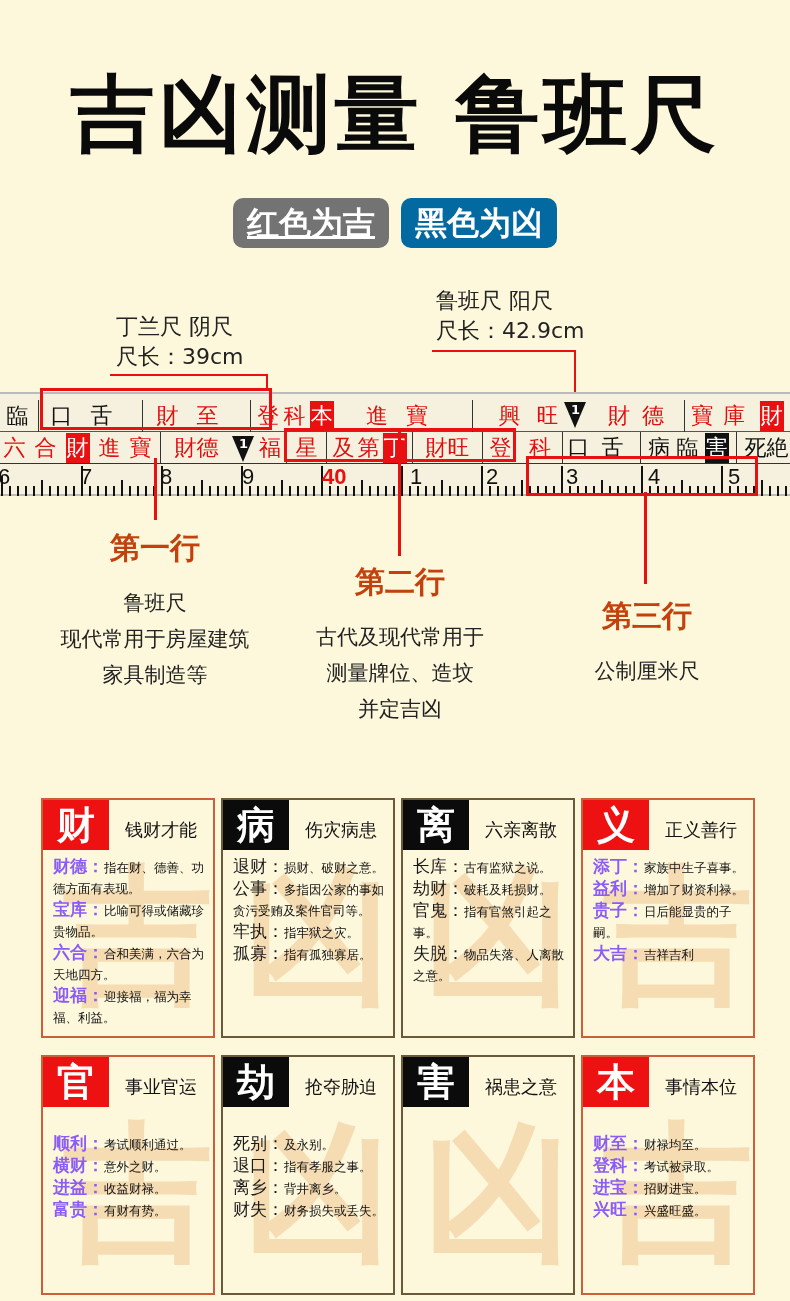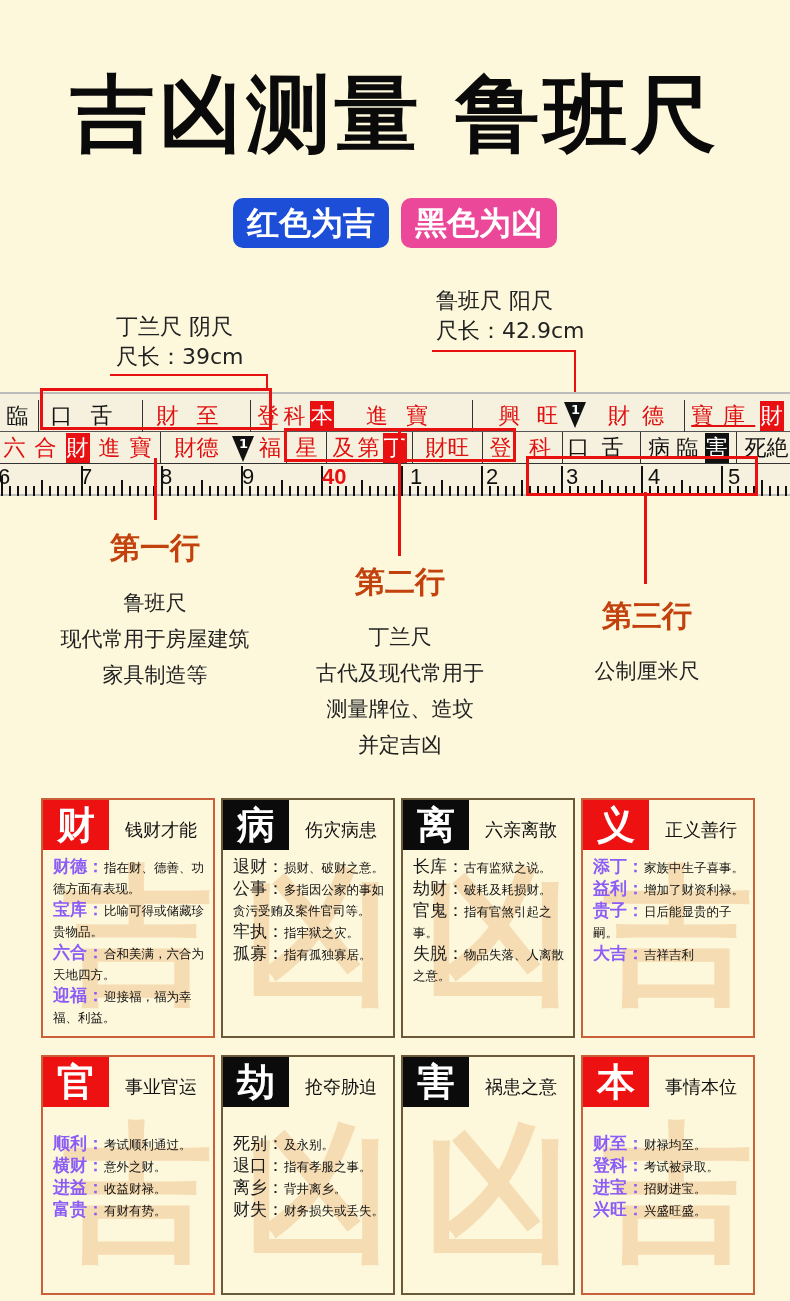--- a/index.html
+++ b/index.html
@@ -10,22 +10,22 @@
     color: #111;
     position: relative;
   }
   .title {
     position: absolute; left: 0; top: 72px; width: 790px;
     text-align: center; font-size: 84px; font-weight: bold; letter-spacing: 4px;
     color: #0a0a0a; line-height: 1;
   }
   .badges { position: absolute; top: 198px; left: 0; width: 790px; display: flex; justify-content: center; gap: 12px; }
   .badge { font-size: 32px; font-weight: bold; color: #fff; padding: 4px 14px; border-radius: 10px; line-height: 42px; }
-  .badge.red { background: #1d4ed8; }
-  .badge.black { background: #ec4899; }
+  .badge.red { background: #737373; text-decoration: underline; }
+  .badge.black { background: #0369a1; }
 
   .anno { position: absolute; font-size: 22px; line-height: 30px; color: #222; }
   .redline { position: absolute; background: #e81010; }
 
   
   .ruler { position: absolute; left: 0; top: 392px; width: 790px; height: 104px; background: #f6f1de; border-top: 2px solid #bbb; border-bottom: 2px solid #bbb; }
   .r-row { position: absolute; left: 0; width: 790px; display: flex; align-items: center; }
   .r-row1 { top: 6px; height: 32px; border-bottom: 1px solid #555; }
   .r-row2 { top: 38px; height: 32px; border-bottom: 1px solid #333; }
   .cell { position: absolute; top: 0; height: 32px; display: flex; align-items: center; justify-content: space-around; font-family: "DejaVu Serif", "Liberation Serif", serif; font-size: 22px; border-left: 1.5px solid #333; padding: 0 4px; }
@@ -104,21 +104,21 @@
     <div class="cell" style="left:340px; width:132px; border-left:none;">
         <span class="ch red" style="letter-spacing:18px;">進寶</span>
       </div>
     <div class="cell" style="left:472px; width:128px;justify-content:center;">
         <span class="ch red" style="letter-spacing:16px;">興旺</span>
       </div>
     <div class="cell" style="left:600px; width:84px; border-left:none;">
         <span class="ch red" style="letter-spacing:12px;">財德</span>
       </div>
     <div class="cell" style="left:684px; width:106px;">
-        <span class="ch red" style="letter-spacing:10px;text-decoration:underline;">寶庫</span>
+        <span class="ch red" style="letter-spacing:10px;">寶庫</span>
         <span class="ch hl-red">財</span>
       </div>
     <div class="marker" style="left:564px;">
         <span>1</span>
       </div>
   </div>
   <div class="r-row r-row2">
     <div class="cell" style="left:-6px; width:166px;">
         <span class="ch red">六</span>
         <span class="ch red">合</span>
@@ -191,21 +191,20 @@
 <div class="redline" style="left:644px; top:492px; width:3px; height:92px;"></div>
 
 <div class="sec" style="left:30px; top:528px; width:250px;">
   <h3>第一行</h3>
   <p>鲁班尺</p>
   <p>现代常用于房屋建筑</p>
   <p>家具制造等</p>
 </div>
 <div class="sec" style="left:275px; top:562px; width:250px;">
   <h3>第二行</h3>
-  <p>丁兰尺</p>
   <p>古代及现代常用于</p>
   <p>测量牌位、造坟</p>
   <p>并定吉凶</p>
 </div>
 <div class="sec" style="left:522px; top:596px; width:250px;">
   <h3>第三行</h3>
   <p>公制厘米尺</p>
 </div>
 
 <div class="card lucky" style="left:41px; top:798px;">

